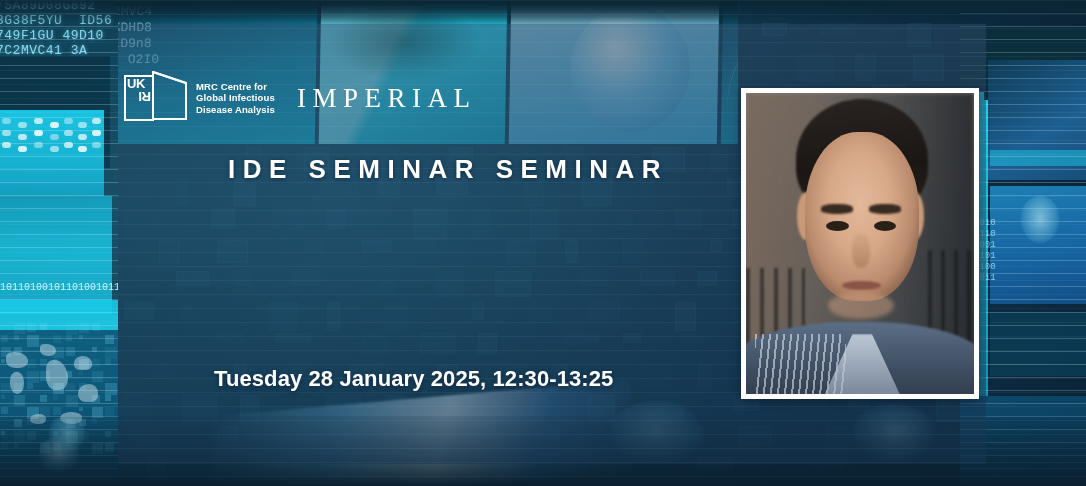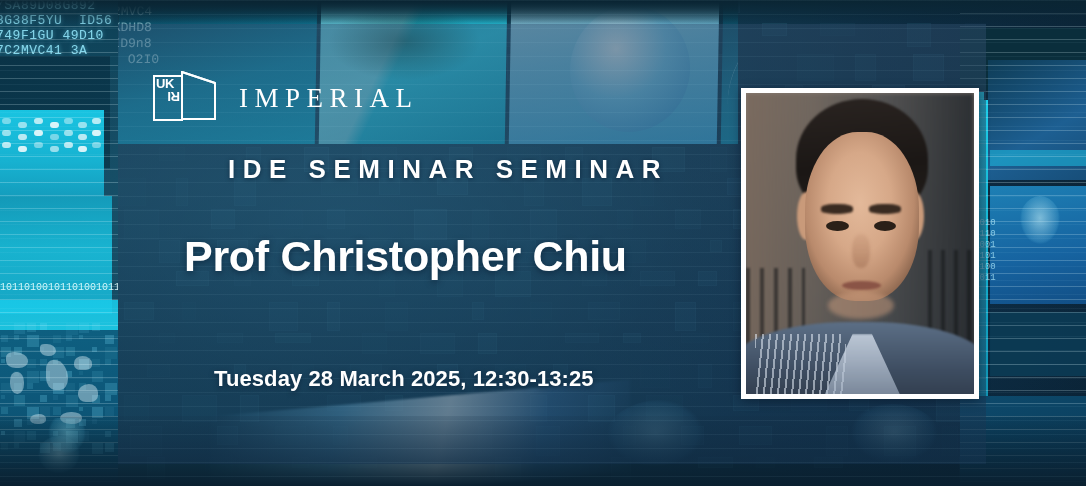--- a/index.html
+++ b/index.html
@@ -132,21 +132,21 @@
   
   .veil{position:absolute;left:118px;top:24px;width:868px;height:440px;
        background:linear-gradient(180deg, rgba(42,72,100,.55) 0%, rgba(36,70,98,.50) 38%, rgba(22,52,80,.55) 100%);}
   .veil2{position:absolute;inset:0;
        background:repeating-linear-gradient(180deg, rgba(190,235,255,.055) 0px, rgba(190,235,255,.055) 1px, rgba(0,0,0,0) 1px, rgba(0,0,0,0) 14px);}
 
   
   .content{position:absolute;inset:0;}
 
   
-  .logo-row{position:absolute;left:153px;top:70px;display:flex;align-items:center;height:56px;justify-content:space-between;}
+  .logo-row{position:absolute;left:124px;top:70px;display:flex;align-items:center;height:56px;justify-content:space-between;}
   .ukri{position:relative;width:64px;height:54px;flex:0 0 auto;}
   .ukri-box{position:absolute;left:0;top:4px;width:30px;height:46px;
        border:2.5px solid #ffffff;box-sizing:border-box;}
   .ukri-txt{position:absolute;left:3px;top:7px;width:24px;color:#fff;
        font-weight:bold;font-size:13px;line-height:12px;letter-spacing:-.5px;
        font-family:"Liberation Sans",sans-serif;}
   .ukri-txt span{display:block;}
   .ukri-txt .r2{transform:scaleX(-1) scaleY(-1);transform-origin:center;}
   .ukri-poly{position:absolute;left:28px;top:0;width:36px;height:50px;}
 
@@ -630,27 +630,31 @@
         <div class="ukri-txt">
           <span>UK</span>
           <span class="r2">RI</span>
         </div>
         <svg class="ukri-poly" viewBox="0 0 36 50">
           <polygon points="1,1 34,12 34,48 1,48" fill="none" stroke="#ffffff" stroke-width="2"></polygon>
           <line x1="1" y1="1" x2="34" y2="12" stroke="#ffffff" stroke-width="2"></line>
         </svg>
       </div>
 
+      <div class="mrc">
+        <span>MRC Centre for</span>
+        <span>Global Infectious</span>
+        <span>Disease Analysis</span>
+      </div>
 
       <div class="imperial">IMPERIAL</div>
     </div>
 
     <div class="series">IDE SEMINAR SEMINAR</div>
-    <div class="speaker">Prof Christopher Chiu</div>
-    <div class="when">Tuesday 28 March 2025, 12:30-13:25</div>
+    <div class="when">Tuesday 28 January 2025, 12:30-13:25</div>
 
     <div class="portrait">
       <div class="portrait-inner">
         <div class="pi-bg"></div>
         <div class="pi-rail"></div>
         <div class="pi-rail2"></div>
         <div class="pi-shoulder"></div>
         <div class="pi-stripes"></div>
         <div class="pi-collar"></div>
         <div class="pi-hair"></div>

